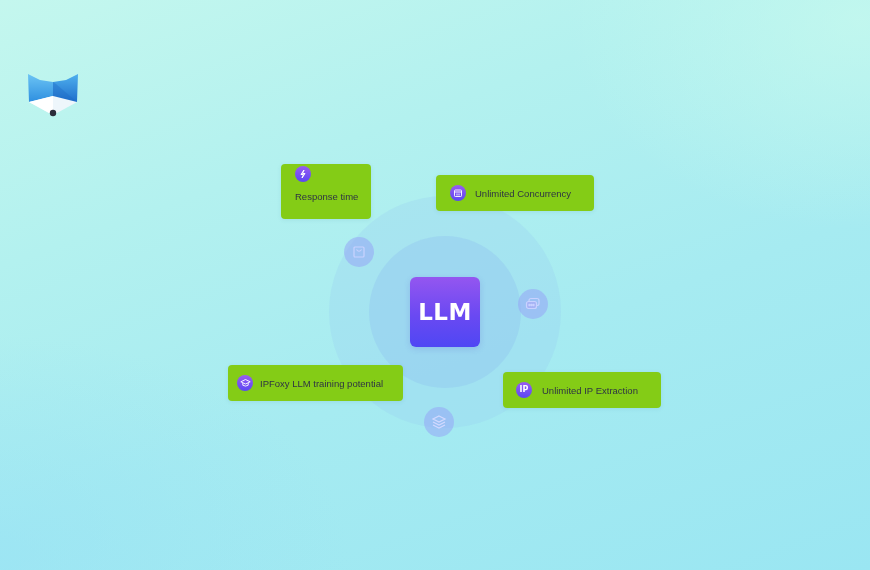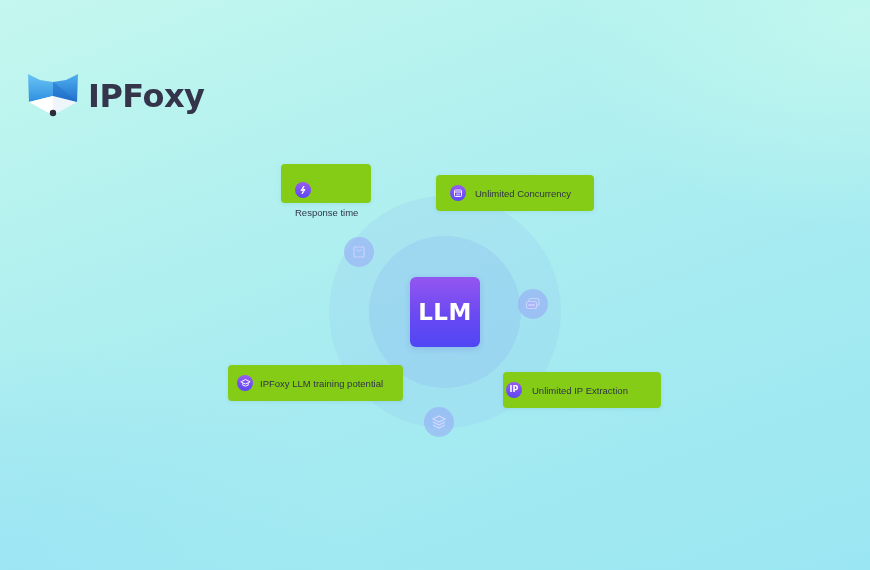--- a/index.html
+++ b/index.html
@@ -129,24 +129,24 @@
       font-size: 8px;
       font-weight: bold;
       font-family: "DejaVu Sans", sans-serif;
       line-height: 1;
     }
 
     .card-response {
       left: 281px;
       top: 164px;
       width: 90px;
-      height: 39px;
+      height: 55px;
       flex-direction: column;
       align-items: flex-start;
-      padding: 18px 0 0 14px;
+      padding: 2px 0 0 14px;
     }
     .card-response .card-label { margin-top: 9px; }
 
     .card-concurrency {
       left: 436px;
       top: 175px;
       width: 158px;
       height: 36px;
       padding-left: 14px;
       gap: 9px;
@@ -157,21 +157,21 @@
       width: 175px;
       height: 36px;
       padding-left: 9px;
       gap: 7px;
     }
     .card-extraction {
       left: 503px;
       top: 372px;
       width: 158px;
       height: 36px;
-      padding-left: 3px;
+      padding-left: 13px;
       gap: 10px;
     }
   </style>
 </head>
 <body>
 
 <div class="bg-glow"></div>
 
 <div class="logo">
   <svg width="54" height="46" viewBox="0 0 54 46">
@@ -190,21 +190,20 @@
 
     <path d="M52 2 L40 8 L27 10 L27 30 L51 30 Z" fill="url(#foxR)"></path>
 
     <path d="M27 10 L30 12 L51 30 L27 30 Z" fill="#1c66c4" opacity="0.35"></path>
 
     <path d="M3 30 L27 24 L51 30 L31 41 L23 41 Z" fill="#eef6fb"></path>
     <path d="M3 30 L27 24 L27 41 L23 41 Z" fill="#ffffff"></path>
 
     <circle cx="27" cy="41" r="3.2" fill="#2b2d3a"></circle>
   </svg>
-  <span class="logo-text">IPFoxy</span>
 </div>
 
 <div class="ring-outer"></div>
 <div class="ring-inner"></div>
 
 <div class="llm-tile">
   <span class="llm-text">LLM</span>
 </div>
 
 <div class="orbit-icon" style="left:344px; top:237px;">

